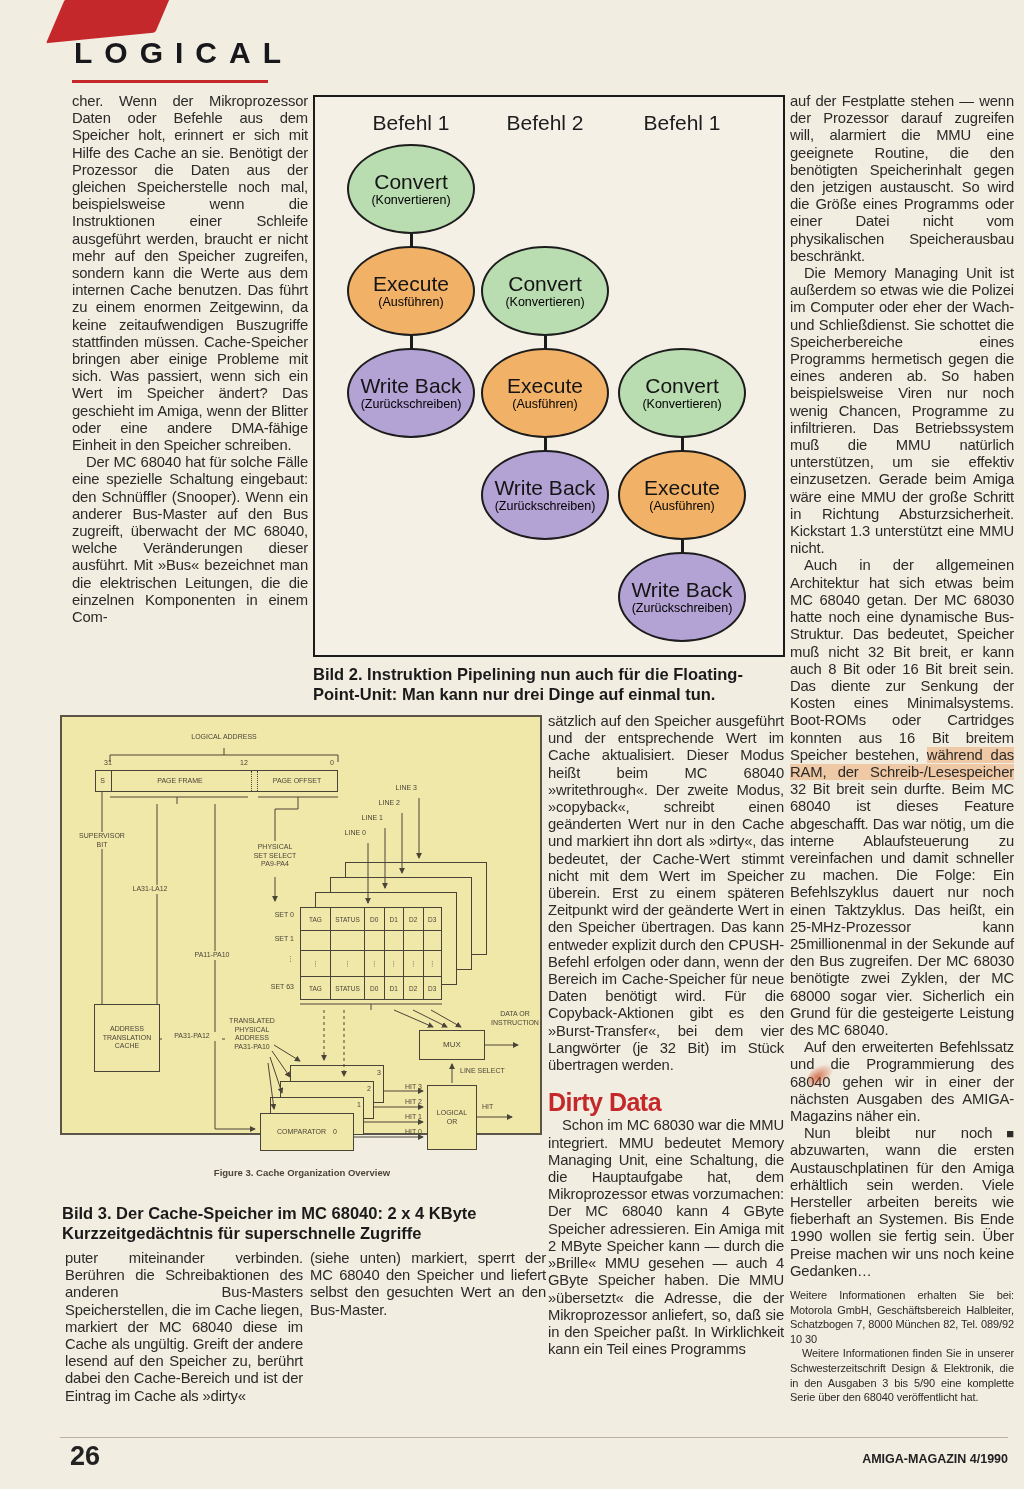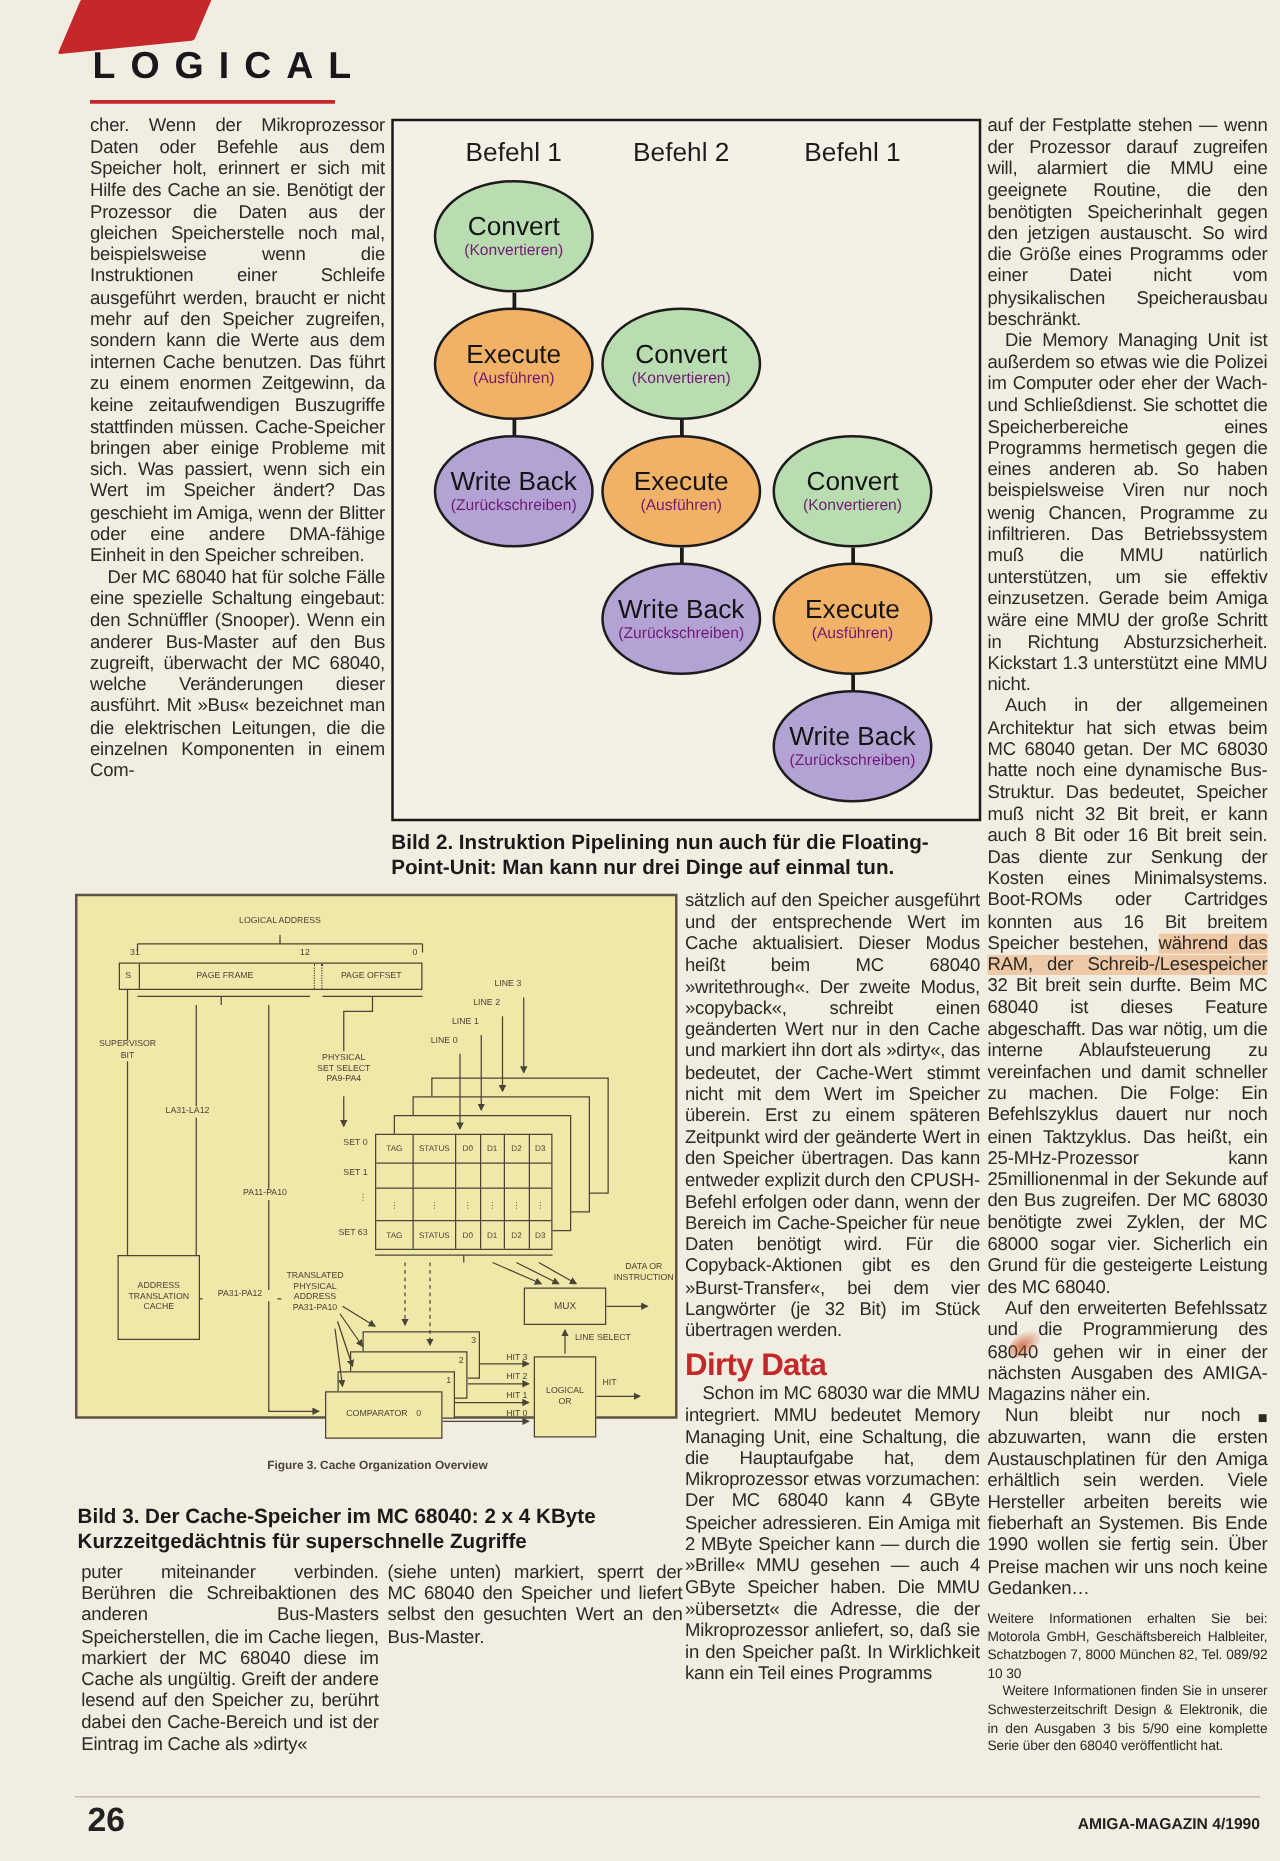--- a/index.html
+++ b/index.html
@@ -16,28 +16,28 @@
   
   .bodycol{font-size:14.8px;line-height:17.2px;text-align:justify;letter-spacing:-0.15px;}
   .bodycol p{margin:0;}
   .bodycol p.indent{text-indent:14px;}
   .hl{background:rgba(232,120,40,0.32);}
   .end-square{float:right;font-size:13px;line-height:17.2px;}
   .smallprint{font-size:11px;line-height:14.6px;text-align:justify;letter-spacing:-0.1px;}
   .smallprint p{margin:0;}
   .smallprint p.indent{text-indent:12px;}
   .section-head{font-size:25px;font-weight:800;color:#c5282a;letter-spacing:-0.5px;
-        margin:10px 0 6px 0;text-indent:0 !important;}
+        margin:20px 0 6px 0;text-indent:0 !important;}
   
   .fig2{left:313px;top:95px;width:468px;height:558px;border:2px solid #1b1b1b;background:#f4f0e6;}
   .fig2 .colhead{position:absolute;width:110px;text-align:center;font-size:21px;color:#1c1c1c;}
   .ellipse{position:absolute;width:128px;height:90px;border:2.5px solid #1c1c1c;border-radius:50%;
         display:flex;flex-direction:column;align-items:center;justify-content:center;box-sizing:border-box;}
   .st-main{font-size:21px;color:#141414;line-height:22px;}
-  .st-sub{font-size:12.5px;color:#701a75;line-height:14px;}
+  .st-sub{font-size:12.5px;color:#000000;line-height:14px;}
   .conn{position:absolute;width:2.5px;height:13px;background:#1b1b1b;}
   .figcap{font-weight:bold;font-size:16.5px;line-height:20px;color:#1a1a1a;text-align:left;}
   
   .fig3{left:60px;top:715px;width:482px;height:420px;background:#f0e8a9;border:2px solid #5c5446;
         box-sizing:border-box;}
   .fig3 svg{position:absolute;left:0;top:0;}
   .f3l{position:absolute;font-size:7px;line-height:8.5px;color:#4a4438;white-space:pre-line;text-align:center;}
   .f3l.bgy{background:#f0e8a9;}
   .f3box{position:absolute;border:1px solid #4a4438;background:#f0e8a9;box-sizing:border-box;
         display:flex;align-items:center;justify-content:center;}

